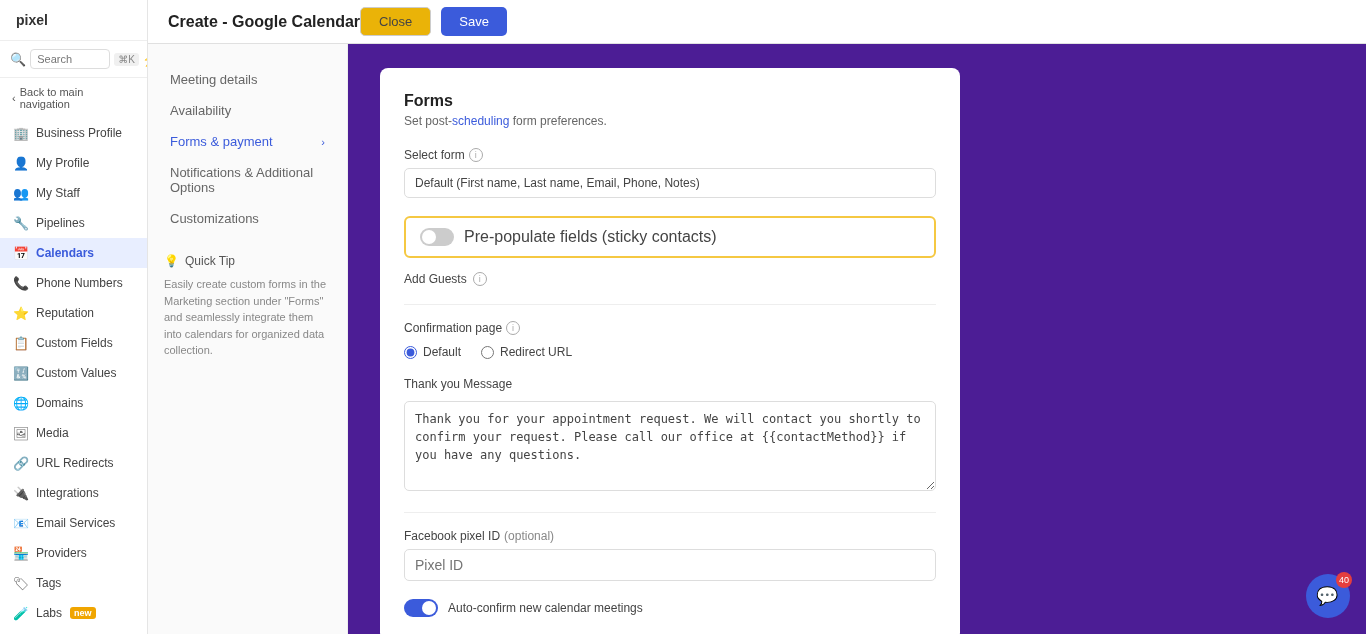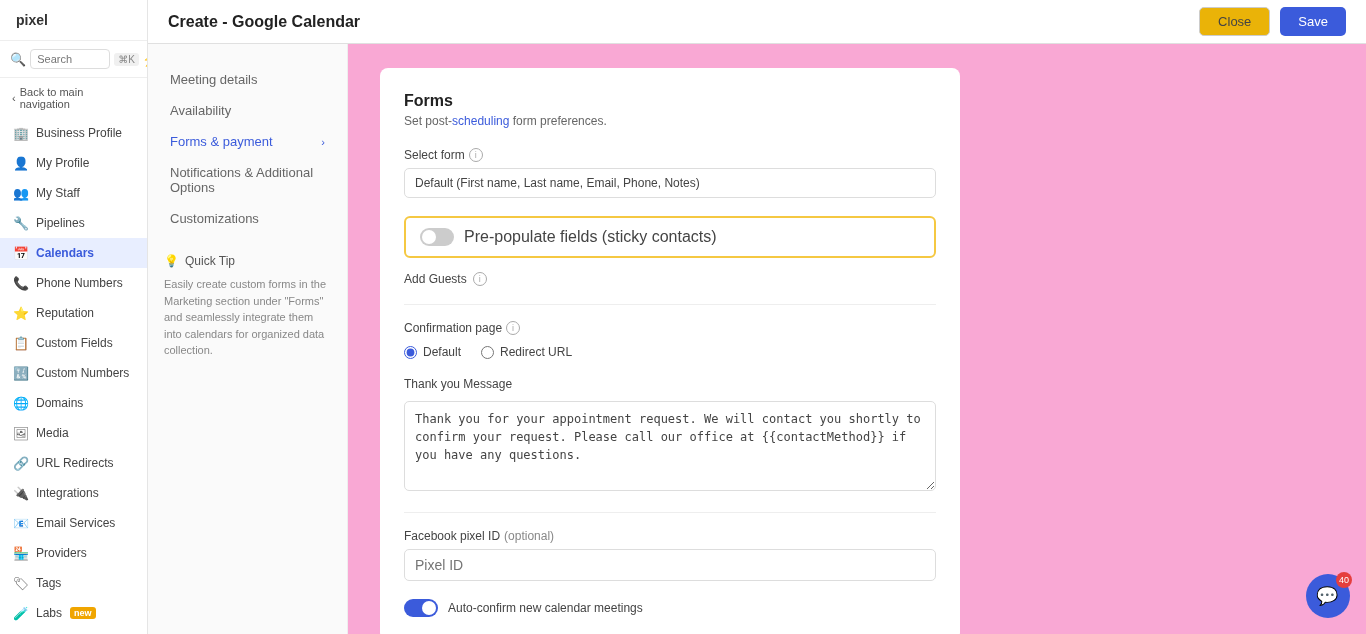--- a/index.html
+++ b/index.html
@@ -13,42 +13,42 @@
     .search-shortcut { font-size: 10px; color: #888; background: #f0f0f0; border-radius: 3px; padding: 1px 4px; }
     .sidebar-back { padding: 8px 12px; font-size: 11px; color: #555; cursor: pointer; display: flex; align-items: center; gap: 4px; }
     .sidebar-item { display: flex; align-items: center; gap: 8px; padding: 8px 14px; cursor: pointer; color: #444; font-size: 12px; }
     .sidebar-item.active { background: #e8eeff; color: #3b5bdb; font-weight: 600; }
     .sidebar-item .icon { width: 14px; height: 14px; display: inline-flex; align-items: center; justify-content: center; font-size: 13px; color: #666; }
     .sidebar-item.active .icon { color: #3b5bdb; }
     .new-badge { background: #f0a500; color: #fff; font-size: 9px; padding: 1px 4px; border-radius: 3px; font-weight: bold; }
 
     
     .main { flex: 1; display: flex; flex-direction: column; overflow: hidden; }
-    .topbar { background: #fff; border-bottom: 1px solid #e0e0e0; padding: 0 20px; height: 44px; display: flex; align-items: center; justify-content: space-between; }
+    .topbar { background: #fff; border-bottom: 1px solid #e0e0e0; padding: 0 20px; height: 44px; display: flex; align-items: center; justify-content: flex-start; }
     .topbar-title { font-size: 16px; font-weight: 600; color: #222; }
     .topbar-actions { display: flex; gap: 10px; }
     .btn-close { background: #eab308; border: 1px solid #ccc; color: #444; padding: 6px 18px; border-radius: 5px; cursor: pointer; font-size: 13px; }
     .btn-save { background: #3b5bdb; border: none; color: #fff; padding: 6px 18px; border-radius: 5px; cursor: pointer; font-size: 13px; }
 
     
     .content-area { display: flex; flex: 1; overflow: hidden; }
 
     
     .left-nav { width: 200px; padding: 20px 16px; background: #fafafa; border-right: 1px solid #eee; }
     .left-nav-item { padding: 8px 6px; color: #666; font-size: 13px; cursor: pointer; }
     .left-nav-item.active { color: #3b5bdb; font-weight: 500; display: flex; align-items: center; justify-content: space-between; }
     .left-nav-item .chevron { font-size: 11px; }
 
     
     .quick-tip { margin-top: 20px; }
     .quick-tip-header { display: flex; align-items: center; gap: 6px; font-size: 12px; color: #555; margin-bottom: 8px; }
     .quick-tip-body { font-size: 11px; color: #888; line-height: 1.5; }
 
     
-    .right-panel { flex: 1; padding: 24px 32px; overflow-y: auto; background: #f9a8d4; }
+    .right-panel { flex: 1; padding: 24px 32px; overflow-y: auto; background: #4c1d95; }
     .forms-section { background: #fff; border-radius: 8px; padding: 24px; max-width: 580px; }
     .section-title { font-size: 16px; font-weight: 600; color: #222; margin-bottom: 4px; }
     .section-subtitle { font-size: 12px; color: #666; margin-bottom: 20px; }
 
     .form-group { margin-bottom: 18px; }
     .form-label { font-size: 12px; color: #444; margin-bottom: 6px; display: flex; align-items: center; gap: 4px; }
     .info-icon { width: 14px; height: 14px; border-radius: 50%; border: 1px solid #aaa; display: inline-flex; align-items: center; justify-content: center; font-size: 9px; color: #aaa; cursor: pointer; }
 
     .form-select { width: 100%; border: 1px solid #ddd; border-radius: 5px; padding: 7px 10px; font-size: 12px; color: #444; background: #fff; appearance: none; cursor: pointer; }
 
@@ -128,21 +128,21 @@
       <div class="sidebar-item">
         <span class="icon">⭐</span>
       <span>Reputation</span>
       </div>
       <div class="sidebar-item">
         <span class="icon">📋</span>
       <span>Custom Fields</span>
       </div>
       <div class="sidebar-item">
         <span class="icon">🔣</span>
-      <span>Custom Numbers</span>
+      <span>Custom Values</span>
       </div>
       <div class="sidebar-item">
         <span class="icon">🌐</span>
       <span>Domains</span>
       </div>
       <div class="sidebar-item">
         <span class="icon">🖼</span>
       <span>Media</span>
       </div>
       <div class="sidebar-item">

